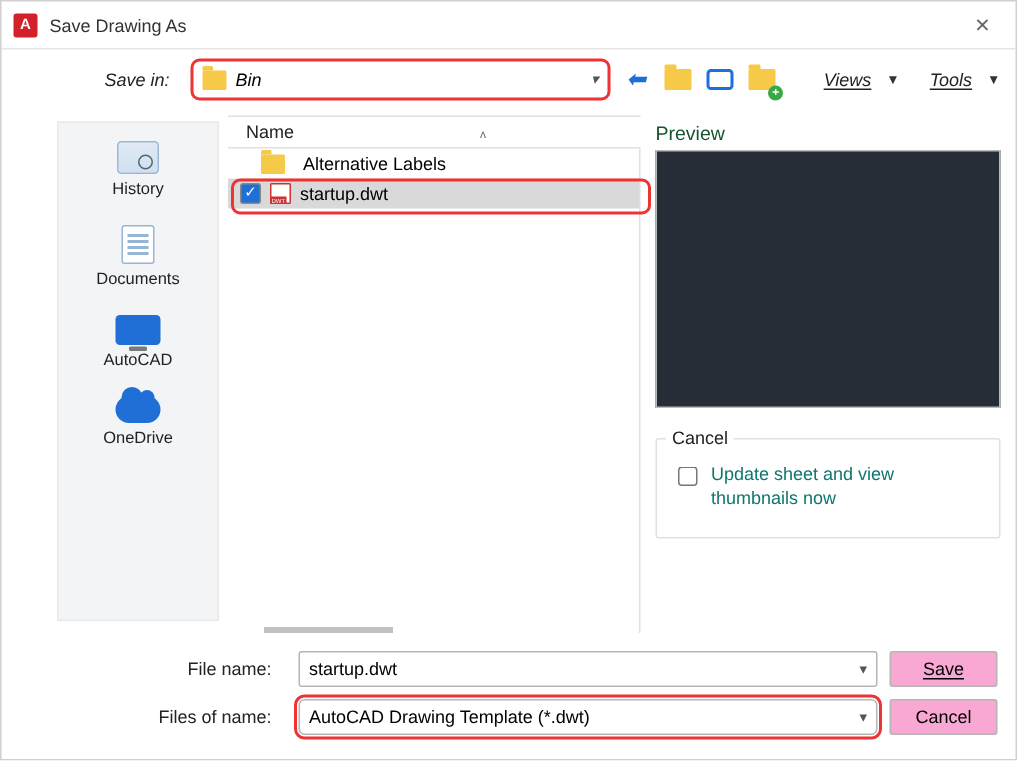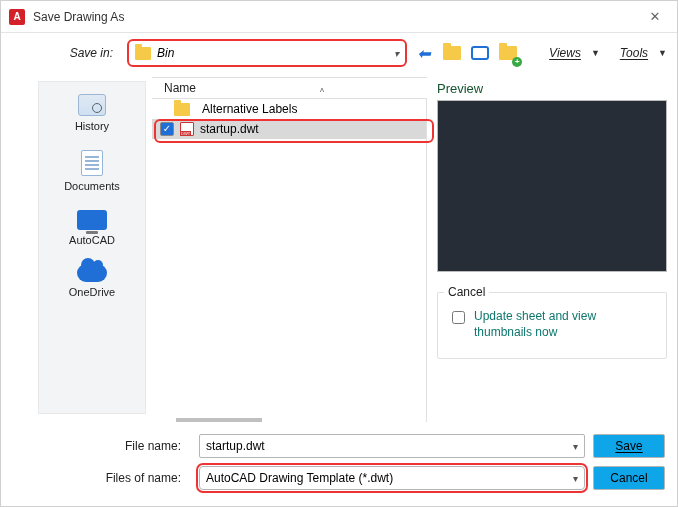--- a/index.html
+++ b/index.html
@@ -78,21 +78,21 @@
   .opt-row input { margin-top:2px; }
   .opt-row label { font-size:12px; color:#0f766e; line-height:1.3; }
 
   
   .bottom { padding:8px 12px 12px 0; }
   .brow { display:flex; align-items:center; height:32px; gap:8px; }
   .blabel { width:190px; text-align:right; padding-right:10px; font-size:12px; color:#222; }
   .combo { flex:1; height:24px; border:1px solid #b5b5b5; border-radius:2px; display:flex; align-items:center; padding:0 6px; font-size:12px; background:#fff; position:relative; }
   .combo .chev { position:absolute; right:6px; font-size:10px; color:#555; }
   .combo.red { outline:2px solid #e33; outline-offset:1px; border-radius:4px; }
-  .btn { width:72px; height:24px; border:1px solid #b5b5b5; border-radius:2px; background:#0ea5e9; font-size:12px; text-align:center; line-height:22px; text-decoration:underline; text-underline-offset:2px; text-decoration-color: rgba(0,0,0,0); }
+  .btn { width:72px; height:24px; border:1px solid #b5b5b5; border-radius:2px; background:#f9a8d4; font-size:12px; text-align:center; line-height:22px; text-decoration:underline; text-underline-offset:2px; text-decoration-color: rgba(0,0,0,0); }
   .btn .u { text-decoration:underline; }
 </style>
 </head>
 <body>
 
 <div class="dialog">
 
   <div class="titlebar">
     <div class="app-icon">
         <span>A</span>

